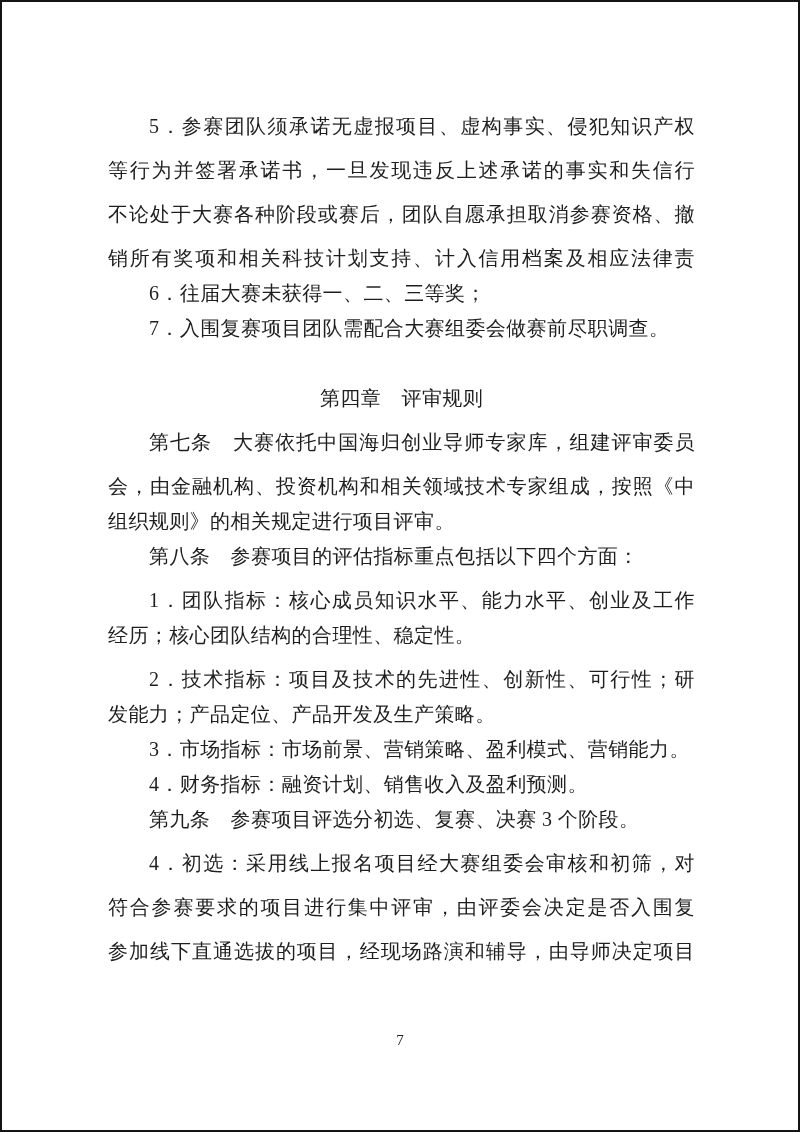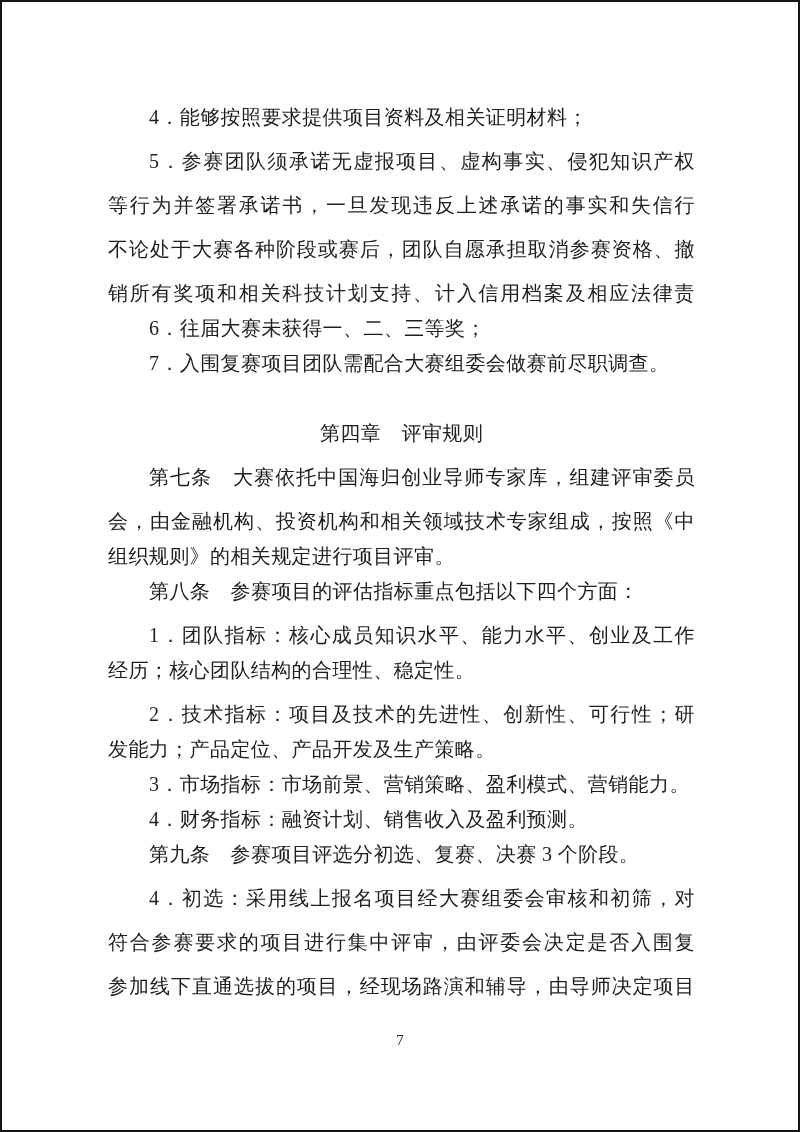--- a/index.html
+++ b/index.html
@@ -51,21 +51,20 @@
     font-size: 15px;
     line-height: 20px;
     color: #1e1e1e;
   }
 </style>
 </head>
 <body>
 
 <div class="page">
   <div class="text-block">
-      <div class="line indent">4．能够按照要求提供项目资料及相关证明材料；</div>
       <div class="line indent full">5．参赛团队须承诺无虚报项目、虚构事实、侵犯知识产权</div>
       <div class="line full">等行为并签署承诺书，一旦发现违反上述承诺的事实和失信行为，</div>
       <div class="line full">不论处于大赛各种阶段或赛后，团队自愿承担取消参赛资格、撤</div>
       <div class="line full">销所有奖项和相关科技计划支持、计入信用档案及相应法律责任；</div>
       <div class="line indent">6．往届大赛未获得一、二、三等奖；</div>
       <div class="line indent">7．入围复赛项目团队需配合大赛组委会做赛前尽职调查。</div>
       <div class="line spacer"></div>
       <div class="line center">第四章　评审规则</div>
       <div class="line indent full">第七条　大赛依托中国海归创业导师专家库，组建评审委员</div>
       <div class="line full">会，由金融机构、投资机构和相关领域技术专家组成，按照《中</div>

